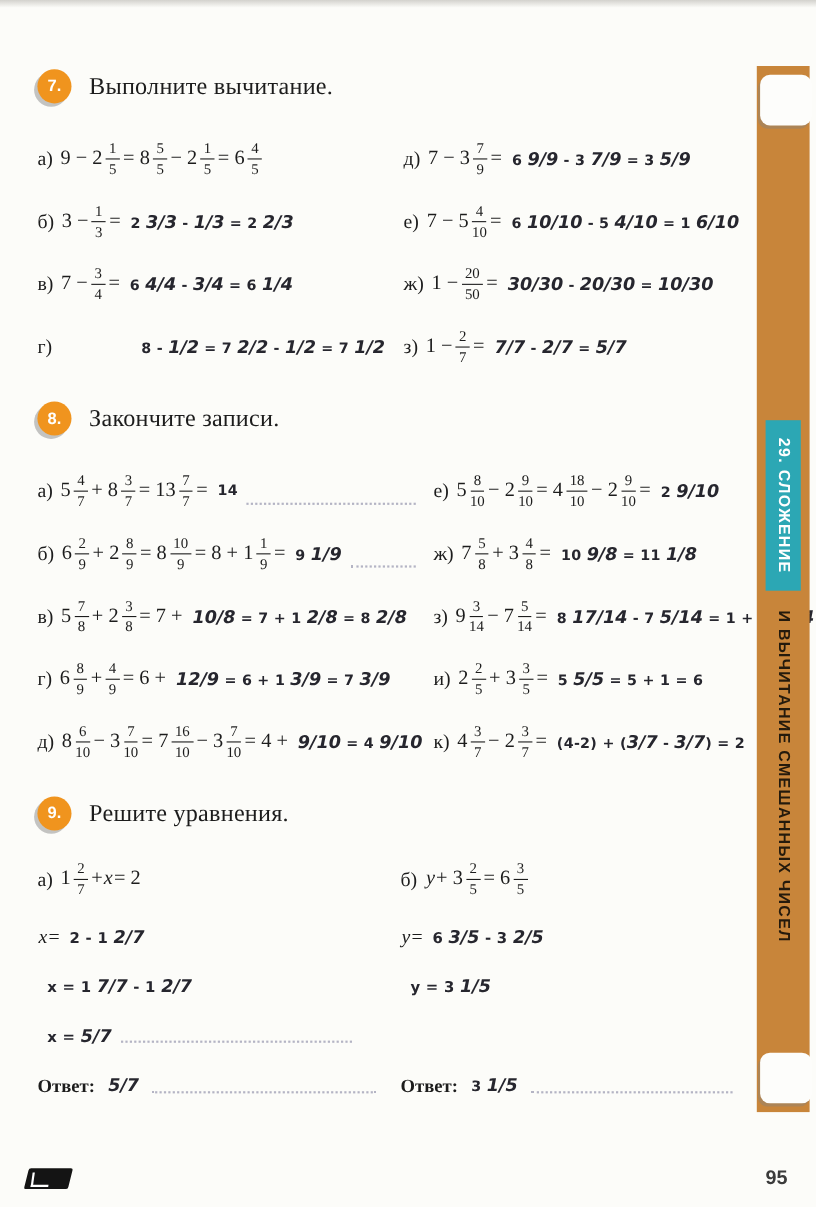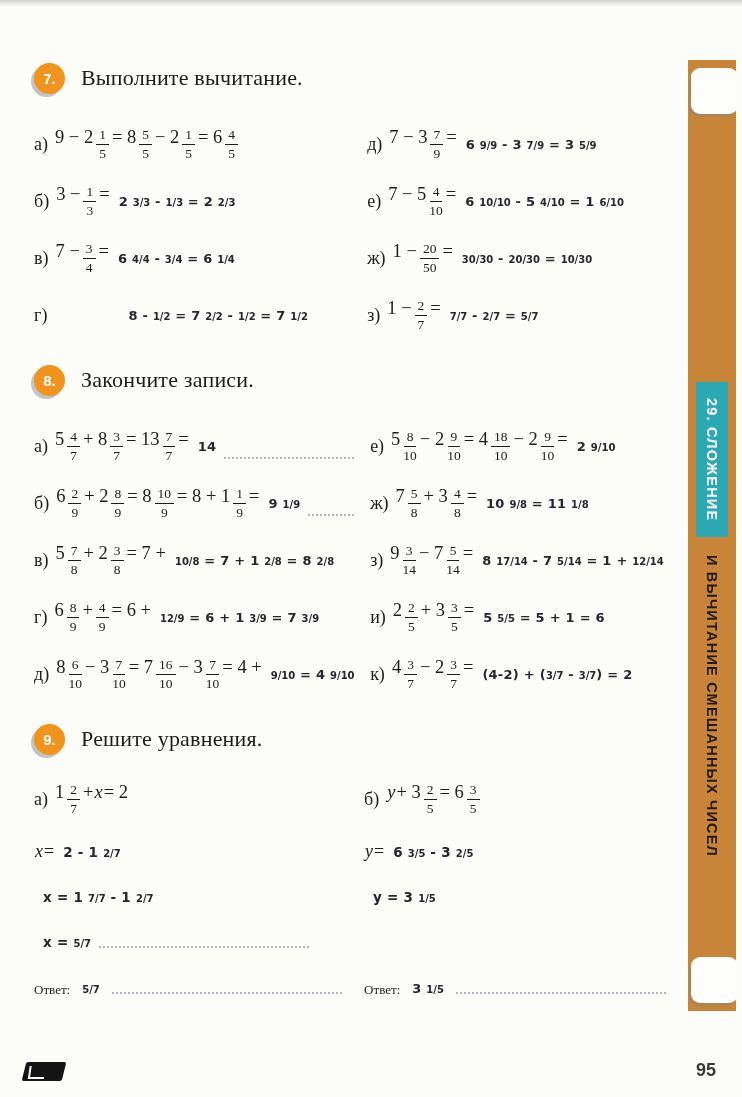--- a/index.html
+++ b/index.html
@@ -26,54 +26,54 @@
     box-shadow:-3px 3px 0 rgba(148,148,148,.55);
     flex:0 0 auto;
   }
   .ex-title{margin-left:16px;font-size:22px;letter-spacing:.2px;}
 
   
   .ex-grid{display:grid;grid-template-columns:1.06fr 1fr;column-gap:10px;margin-top:20px;}
   .ex-col{display:flex;flex-direction:column;}
   .item{display:flex;align-items:center;min-height:57px;white-space:nowrap;}
   .item-label{font-size:18px;margin-right:7px;flex:0 0 auto;}
-  .math{font-size:18.5px;font-weight:500;display:inline-flex;flex-wrap:nowrap;}
+  .math{font-size:18.5px;font-weight:500;display:inline-flex;align-items:center;flex-wrap:nowrap;}
   .math i{font-style:italic;padding:0 1px;}
   .frac{
     display:inline-flex;flex-direction:column;align-items:center;
     font-size:13.5px;line-height:1.15;margin:0 3px;vertical-align:middle;
   }
   .frac .num{border-bottom:1.4px solid currentColor;padding:0 3px 1px;}
   .frac .den{padding-top:1px;}
 
   
   .hw{
     font-family:"DejaVu Sans",sans-serif;font-weight:700;font-size:13px;
     color:var(--hw,#26262e);letter-spacing:.25px;margin-left:9px;white-space:nowrap;
   }
-  .hfrac{font-size:10px;letter-spacing:0;}
+  .hfrac{font-size:16px;letter-spacing:0;font-style:italic;}
   .hw-stack{display:flex;margin-left:9px;}
   .hw-stack .hw{margin-left:0;line-height:1.5;}
   .hw-stack .hw + .hw{padding-left:78px;}
 
   .dotline{
     flex:1;min-width:46px;max-width:210px;height:1px;
     border-bottom:2px dotted #b4b4c4;align-self:flex-end;margin:0 6px 16px 8px;
   }
 
   
   .eq-grid{display:grid;grid-template-columns:1.02fr 1fr;column-gap:16px;margin-top:18px;align-items:stretch;}
   .eq-col{display:flex;flex-direction:column;}
   .eq-head{display:flex;align-items:center;min-height:48px;}
   .work{margin-top:6px;}
   .work-line{display:flex;align-items:center;min-height:45px;white-space:nowrap;}
   .work-line .math{font-size:18px;}
   .work-line .hw{font-size:13.5px;}
   .answer-row{margin-top:auto;display:flex;align-items:flex-end;min-height:34px;}
-  .answer-label{font-weight:normal;font-size:13px;flex:0 0 auto;}
+  .answer-label{font-weight:bold;font-size:17px;flex:0 0 auto;}
   .answer-row .hw{margin:0 4px 2px 12px;}
   .answer-row .dotline{margin-bottom:4px;max-width:400px;}
 
   
   .strip{
     position:absolute;top:60px;bottom:86px;right:6px;width:48px;
     background:var(--strip,#c8853a);
   }
   .strip-tab{
     position:absolute;left:3px;right:-2px;height:46px;background:#fdfdfb;

